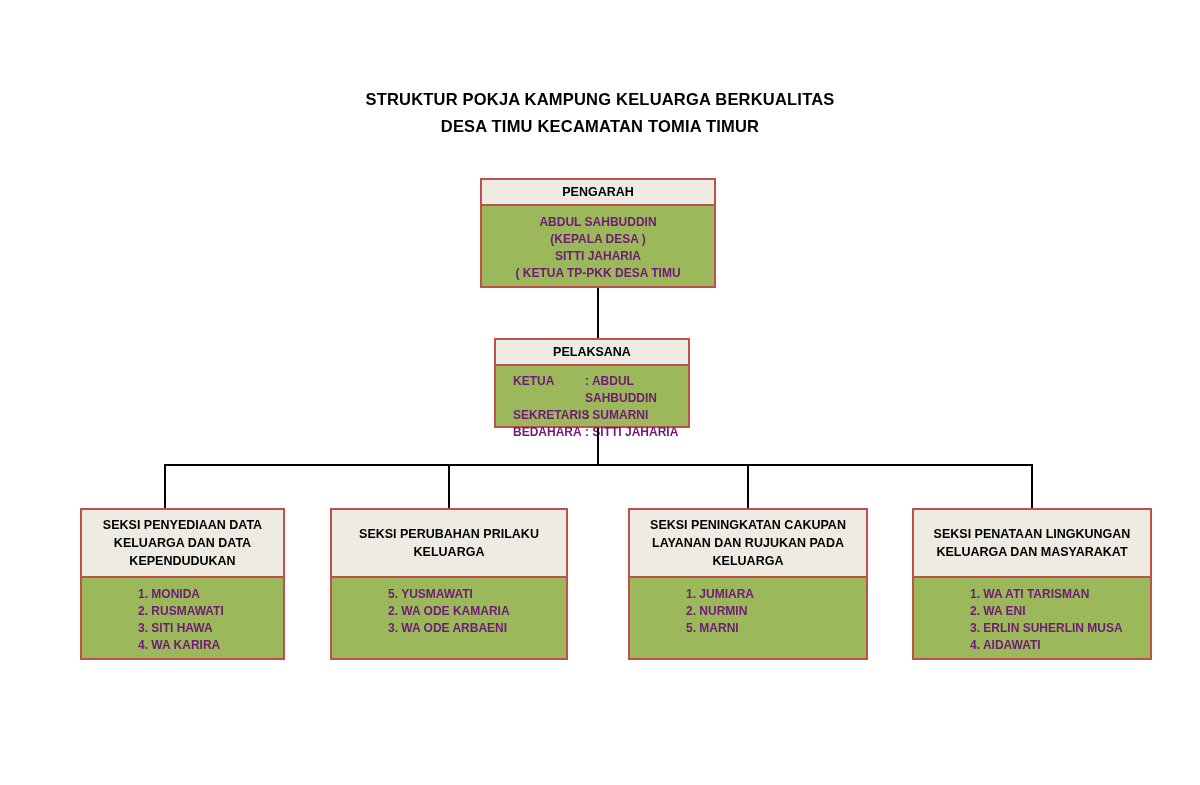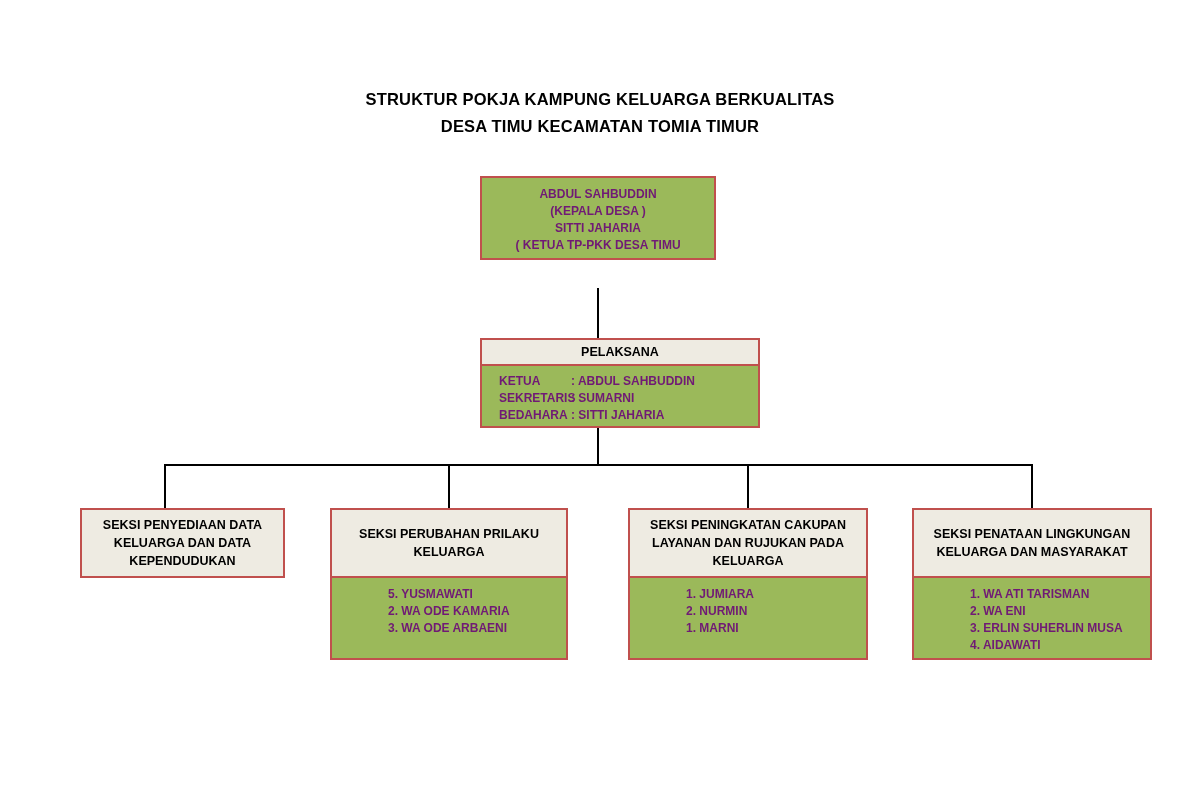--- a/index.html
+++ b/index.html
@@ -73,31 +73,32 @@
 <body>
 
 <div class="canvas">
 
   <div class="chart-title">
     <div>STRUKTUR POKJA KAMPUNG KELUARGA BERKUALITAS</div>
     <div>DESA TIMU KECAMATAN TOMIA TIMUR</div>
   </div>
 
   <div class="node" style="left:480px; top:178px; width:236px;">
+    <div class="node-header" style="height:28px;">PENGARAH</div>
     <div class="node-body body-center" style="height:84px;">
       <div>ABDUL SAHBUDDIN</div>
       <div>(KEPALA DESA )</div>
       <div>SITTI JAHARIA</div>
       <div>( KETUA TP-PKK DESA TIMU</div>
     </div>
   </div>
 
   <div class="connector" style="left:597px; top:288px; width:2px; height:50px;"></div>
 
-  <div class="node" style="left:480px; top:338px; width:280px;">
+  <div class="node" style="left:494px; top:338px; width:196px;">
     <div class="node-header" style="height:28px;">PELAKSANA</div>
     <div class="node-body body-left" style="height:64px;">
       <div class="pelaksana-row">
         <span class="pelaksana-role">KETUA</span>
         <span>: ABDUL SAHBUDDIN</span>
       </div>
       <div class="pelaksana-row">
         <span class="pelaksana-role">SEKRETARIS</span>
         <span>: SUMARNI</span>
       </div>
@@ -114,20 +115,26 @@
   <div class="connector" style="left:448px; top:464px; width:2px; height:44px;"></div>
   <div class="connector" style="left:747px; top:464px; width:2px; height:44px;"></div>
   <div class="connector" style="left:1031px; top:464px; width:2px; height:44px;"></div>
 
   <div class="node" style="left:45px; top:508px; width:240px;padding-left:35px;">
     <div class="node-header seksi-header">
       <div>SEKSI PENYEDIAAN DATA</div>
       <div>KELUARGA DAN DATA</div>
       <div>KEPENDUDUKAN</div>
     </div>
+    <div class="node-body seksi-body">
+      <div>1. MONIDA</div>
+      <div>2. RUSMAWATI</div>
+      <div>3. SITI HAWA</div>
+      <div>4. WA KARIRA</div>
+    </div>
   </div>
 
   <div class="node" style="left:330px; top:508px; width:238px;">
     <div class="node-header seksi-header">
       <div>SEKSI PERUBAHAN PRILAKU</div>
       <div>KELUARGA</div>
     </div>
     <div class="node-body seksi-body">
       <div>5. YUSMAWATI</div>
       <div>2. WA ODE KAMARIA</div>
@@ -137,21 +144,21 @@
 
   <div class="node" style="left:628px; top:508px; width:240px;">
     <div class="node-header seksi-header">
       <div>SEKSI PENINGKATAN CAKUPAN</div>
       <div>LAYANAN DAN RUJUKAN PADA</div>
       <div>KELUARGA</div>
     </div>
     <div class="node-body seksi-body">
       <div>1. JUMIARA</div>
       <div>2. NURMIN</div>
-      <div>1. MARNI</div>
+      <div>5. MARNI</div>
     </div>
   </div>
 
   <div class="node" style="left:912px; top:508px; width:240px;">
     <div class="node-header seksi-header">
       <div>SEKSI PENATAAN LINGKUNGAN</div>
       <div>KELUARGA DAN MASYARAKAT</div>
     </div>
     <div class="node-body seksi-body">
       <div>1. WA ATI TARISMAN</div>

